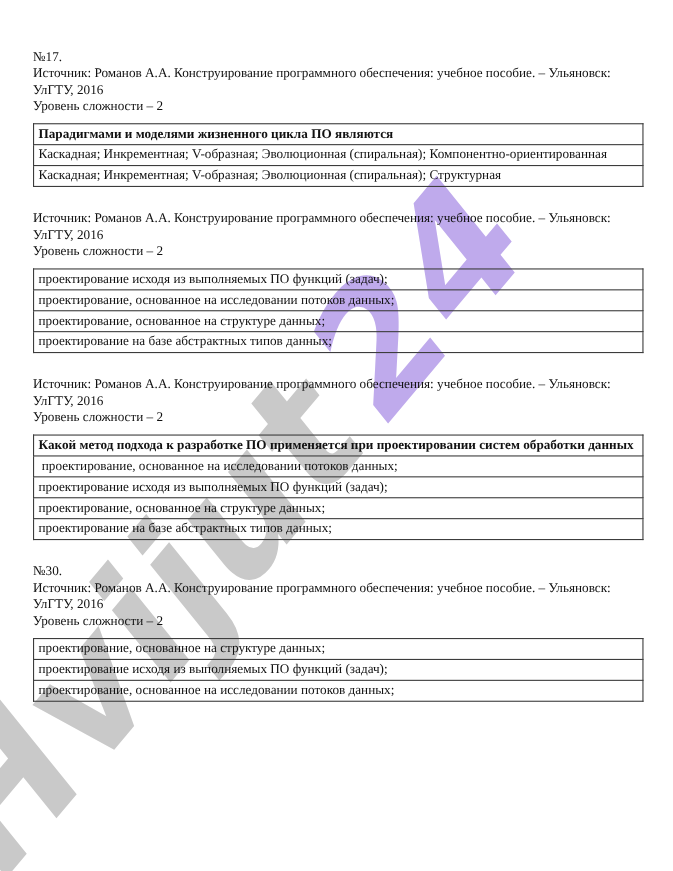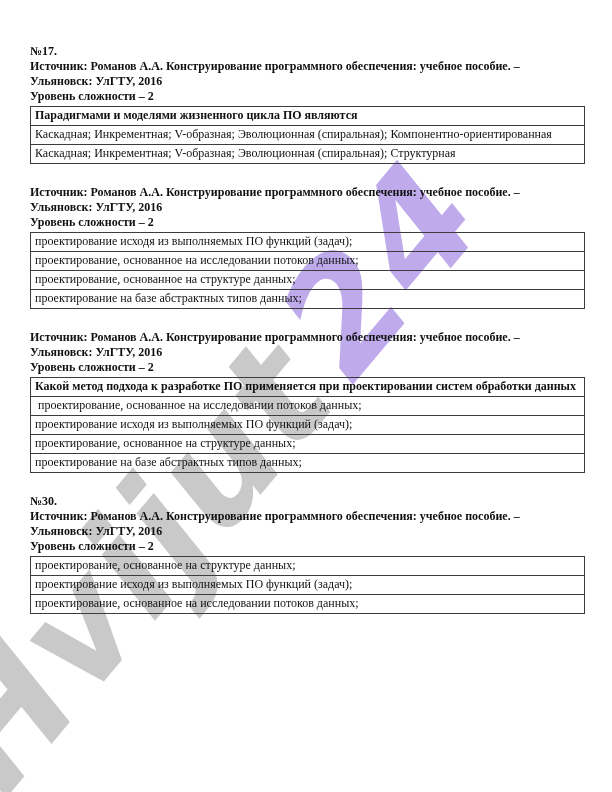--- a/index.html
+++ b/index.html
@@ -35,25 +35,25 @@
   }
   .wm-gray   { color: #c9c9c9; }
   .wm-accent { color: #bfaaec; margin-left: 18px; }
   
   .content {
     position: relative;
     z-index: 1;
     padding: 44px 27px 0 30px;
   }
   .question-block { margin-bottom: 21px; }
-  .bold { font-weight: bold; }
+  .bold { font-weight: normal; }
   table.answers {
     width: 100%;
     border-collapse: collapse;
-    margin-top: 2px;
+    margin-top: 8px;
   }
   table.answers th,
   table.answers td {
     border: 1px solid #3c3c3c;
     padding: 1px 4px 2px 4px;
     font-size: 12px;
     line-height: 15px;
     text-align: left;
     vertical-align: top;
     white-space: pre-wrap;

